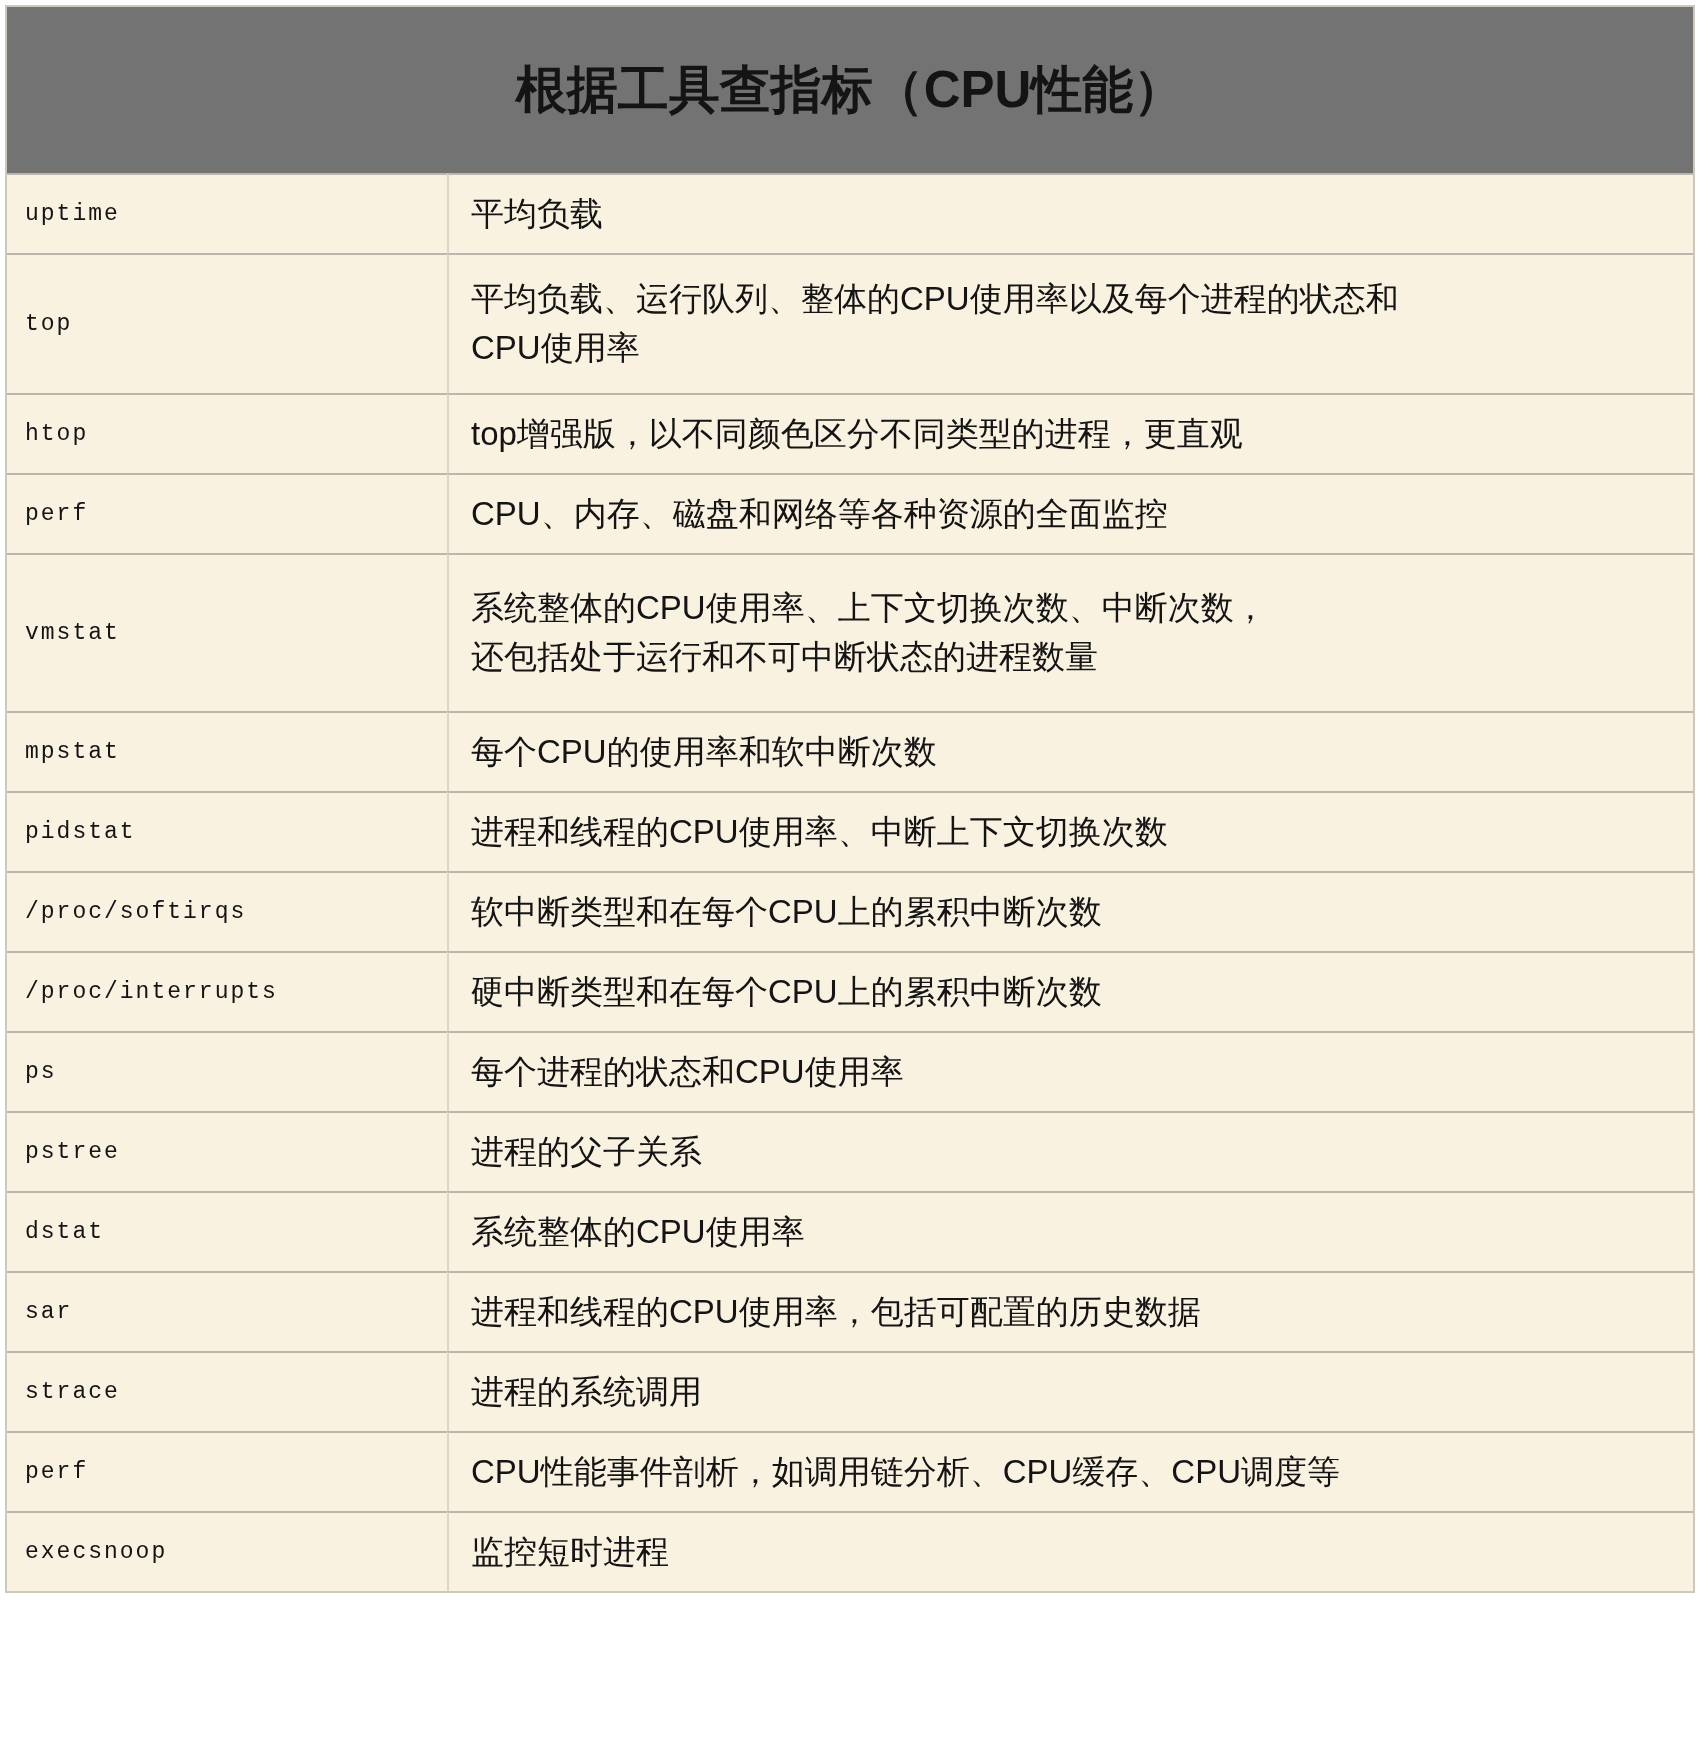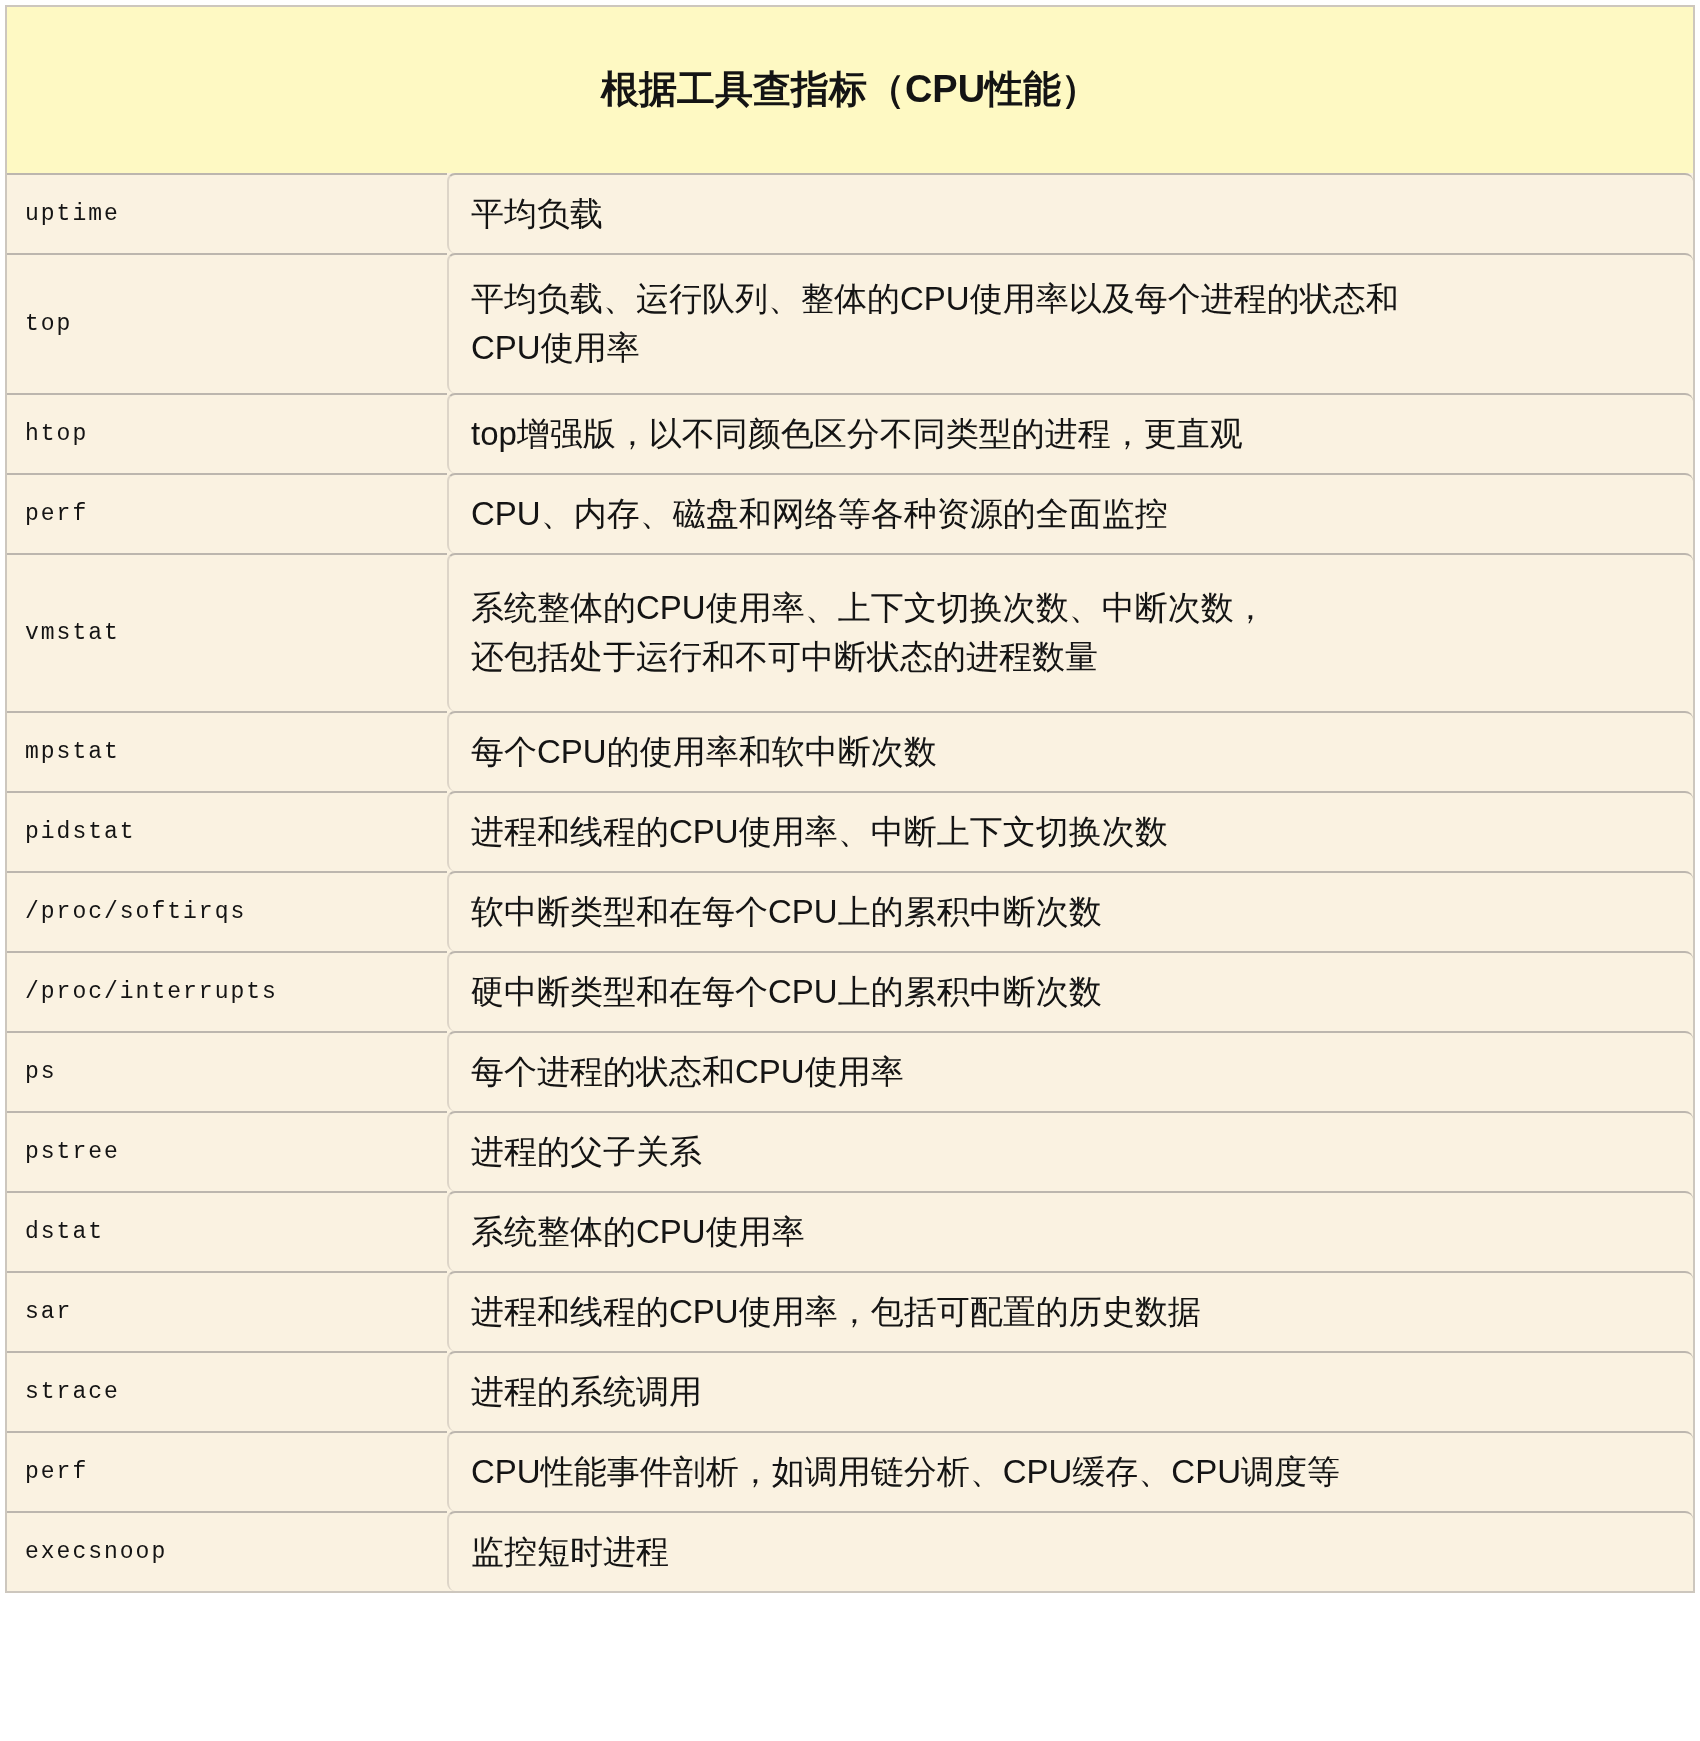--- a/index.html
+++ b/index.html
@@ -29,23 +29,23 @@
     display: flex;
     align-items: center;
     background: #faf2e1;
     color: #141414;
     font-size: 33px;
     line-height: 1.48;
   }
   .title-cell {
     grid-column: 1 / -1;
     justify-content: center;
-    background: #fef9c3;
+    background: #737373;
     font-weight: bold;
-    font-size: 38px;
+    font-size: 51px;
     line-height: 1.2;
     min-height: 166px;
     text-align: center;
   }
   .th {
     background: #fbd7b5;
     font-weight: bold;
     font-size: 35px;
     min-height: 100px;
   }
@@ -56,21 +56,21 @@
   }
   .th, .row .cell { border-top: 2px solid #bcb6ae; }
   .row .cell { min-height: 80px; }
   .row.h-md .cell { min-height: 140px; }
   .row.h-lg .cell { min-height: 158px; }
   .tool {
     font-family: Liberation Mono, monospace;
     font-size: 23px;
     letter-spacing: 2px;
   }
-  .desc { white-space: pre-line; border-radius: 8px; }
+  .desc { white-space: pre-line; }
 </style>
 </head>
 <body>
 
 <div class="page">
   <div class="grid">
 
     <div class="cell title-cell">根据工具查指标（CPU性能）</div>
 
 

